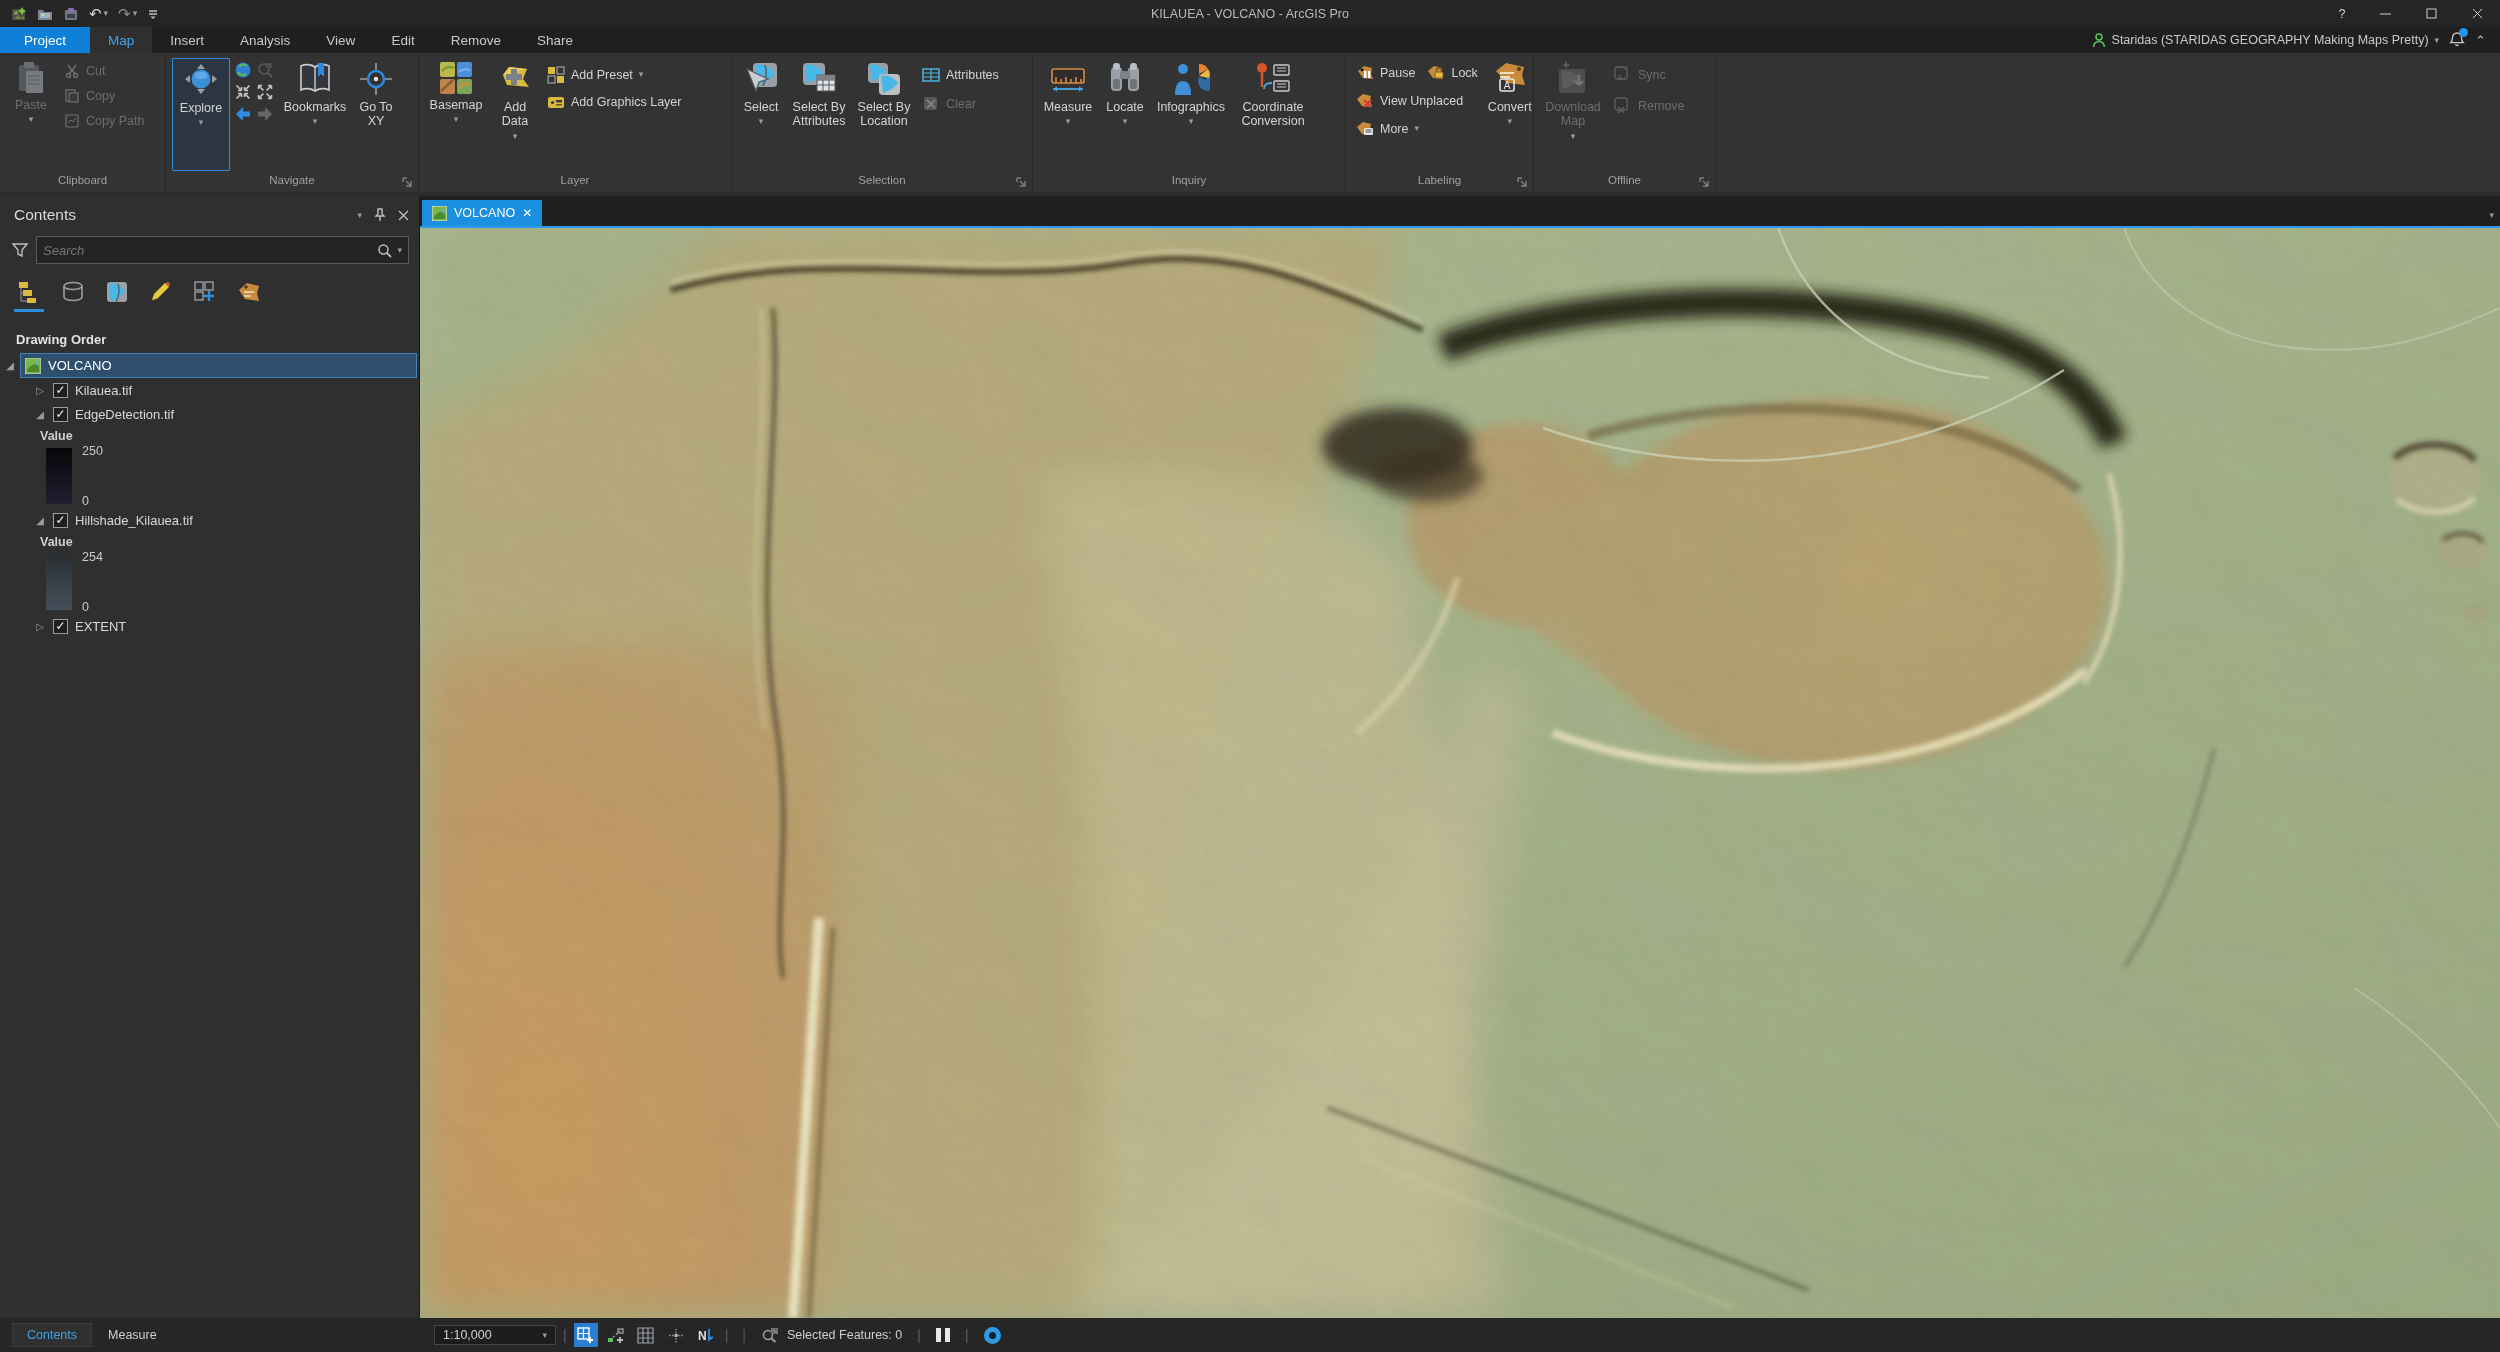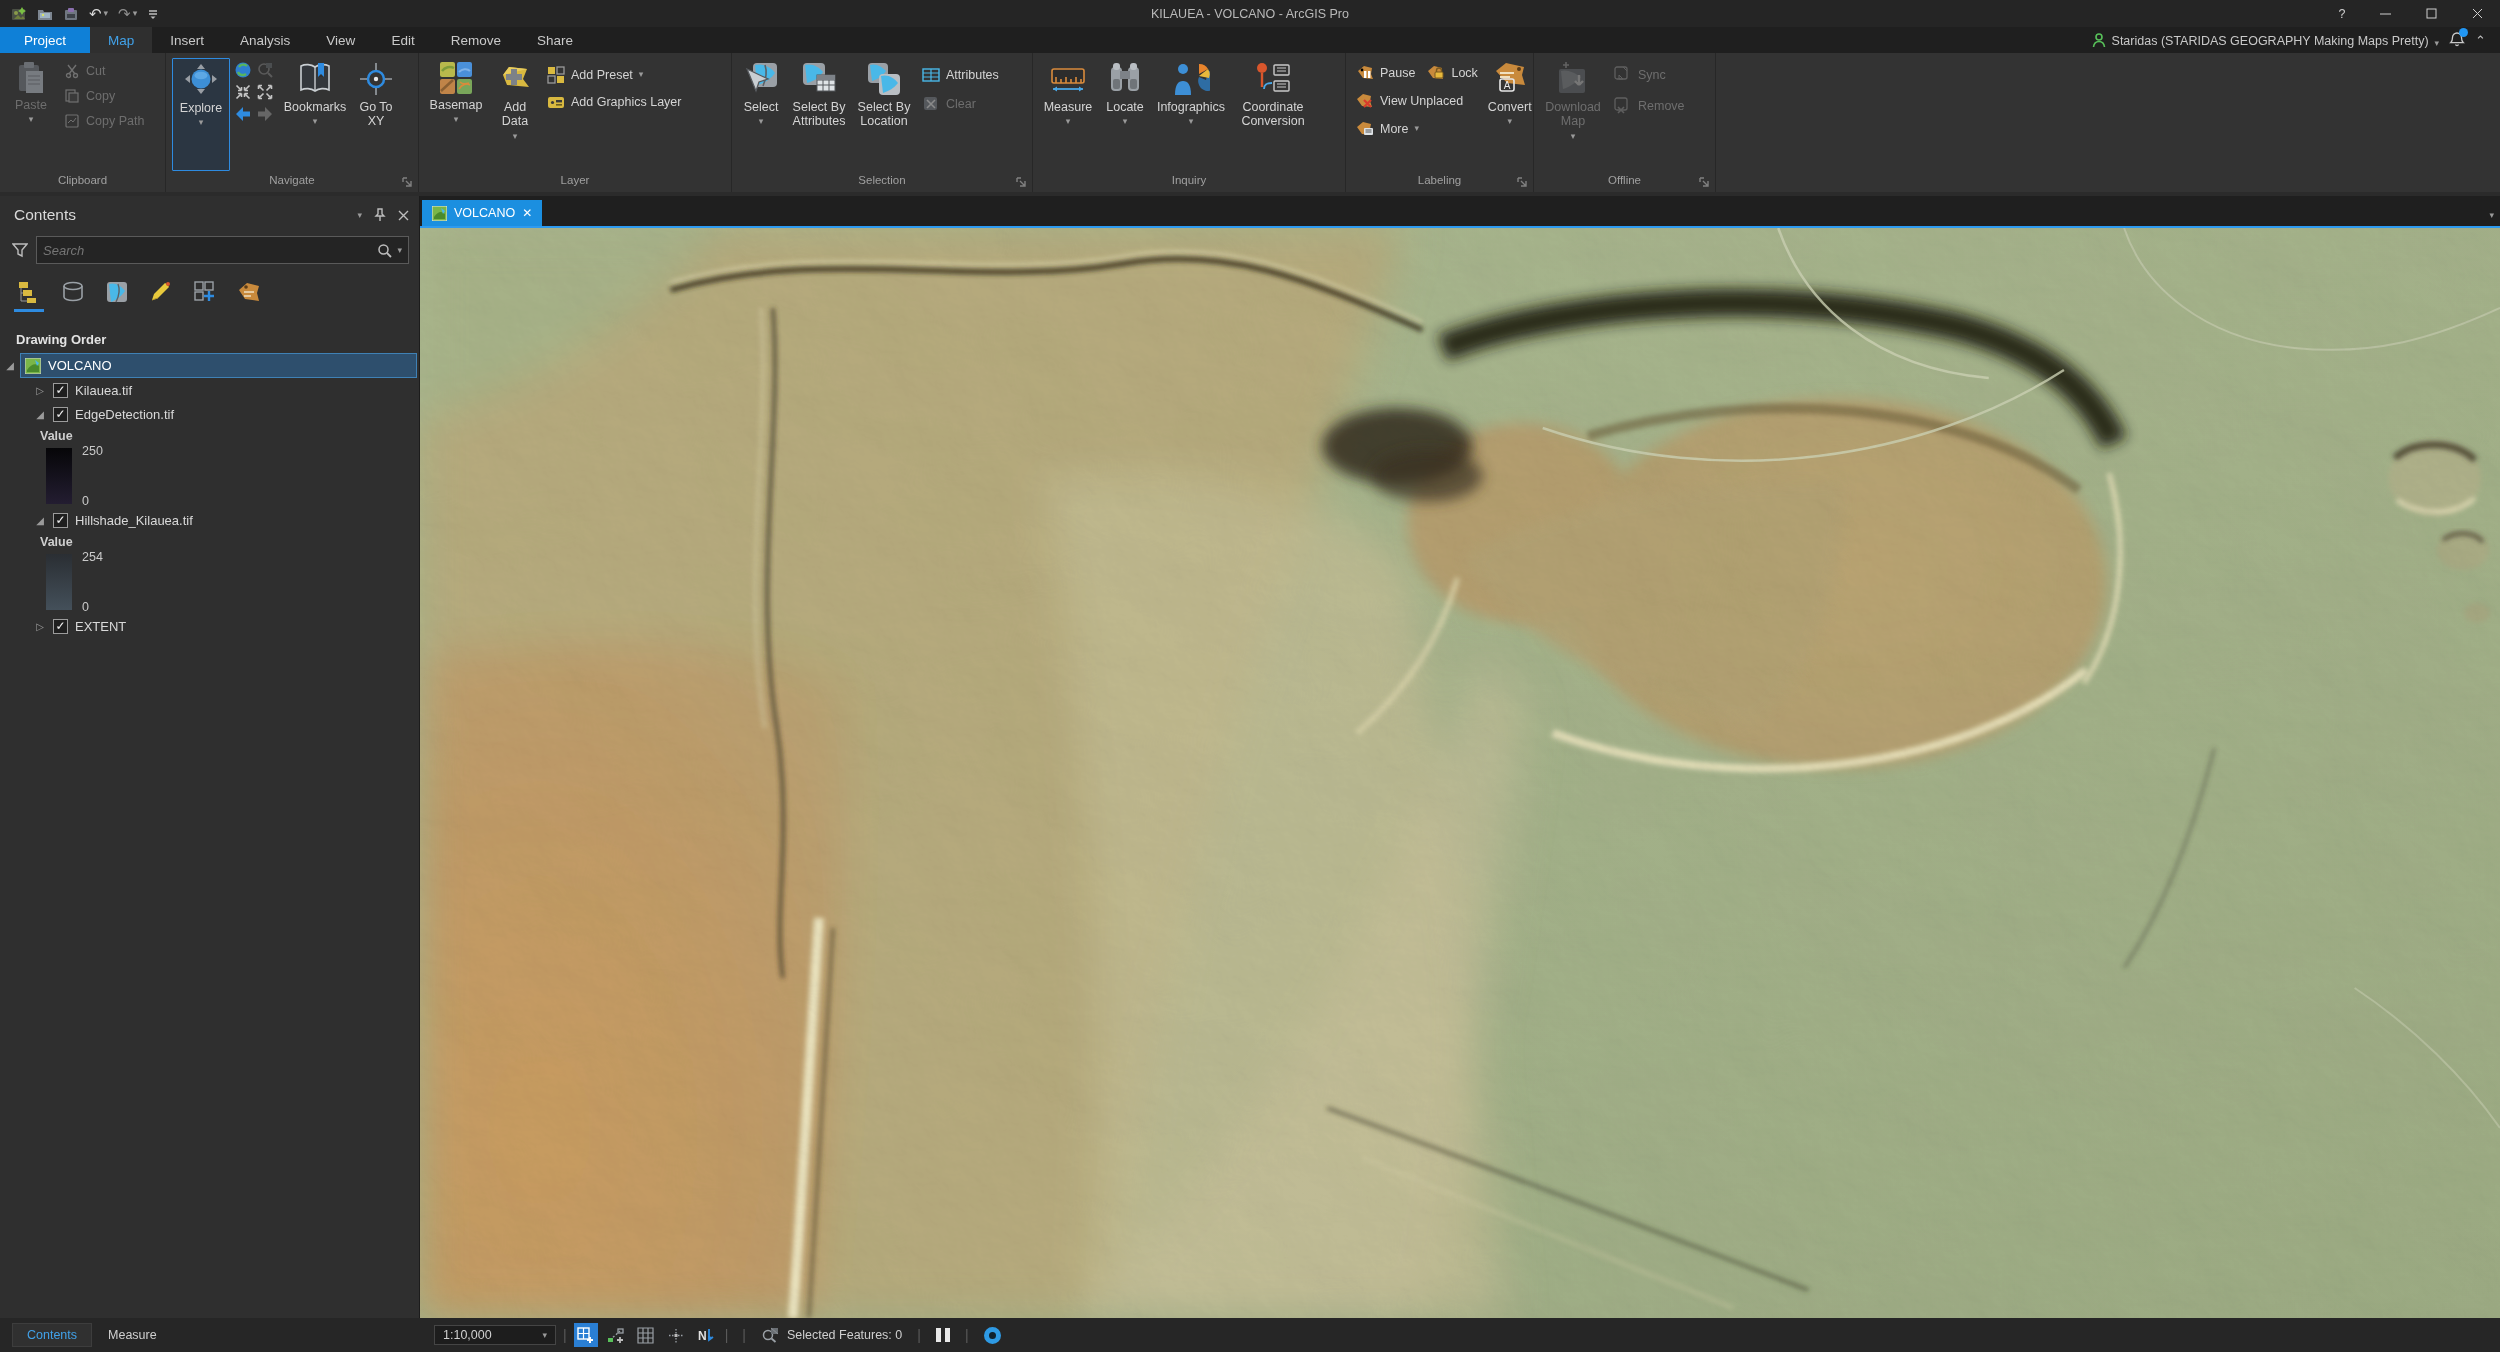--- a/index.html
+++ b/index.html
@@ -14,21 +14,21 @@
   .winctrls { margin-left:auto; display:flex; align-items:center; height:100%; }
   .winbtn { width:46px; height:100%; display:flex; align-items:center; justify-content:center; color:#cfcfcf; }
   .helpbtn { width:40px; }
 
   
   .tabrow { height:26px; background:#1f1f1f; display:flex; align-items:stretch; position:relative; }
   .rtab { padding:0 18px; display:flex; align-items:center; font-size:13.5px; color:#c9c9c9; }
   .rtab.project { background:var(--accent,#0f80d7); color:#fff; padding:0 24px; }
   .rtab.active { background:#2f2f2f; color:#41a1e8; }
   .tabrow-right { margin-left:auto; display:flex; align-items:center; gap:10px; padding-right:14px; color:#c9c9c9; }
-  .account { display:flex; align-items:flex-end; gap:6px; font-size:12.5px; }
+  .account { display:flex; align-items:center; gap:6px; font-size:12.5px; }
   .belldot { position:relative; }
   .belldot .dot { position:absolute; right:-3px; top:-3px; width:9px; height:9px; border-radius:50%; background:#2196f3; }
 
   
   .ribbon { height:143px; background:#333333; display:flex; border-bottom:4px solid #2b2b2b; }
   .rgroup { display:flex; flex-direction:column; flex:none; position:relative; }
   .rgroup + .rgroup { border-left:1px solid #272727; }
   .rg-body { flex:1; display:flex; align-items:stretch; padding:5px 6px 0 6px; gap:4px; }
   .rg-label { height:21px; text-align:center; color:#a0a0a0; font-size:11.5px; line-height:19px; position:relative; }
   .launcher { position:absolute; right:5px; bottom:4px; width:12px; height:12px; opacity:.75; }

